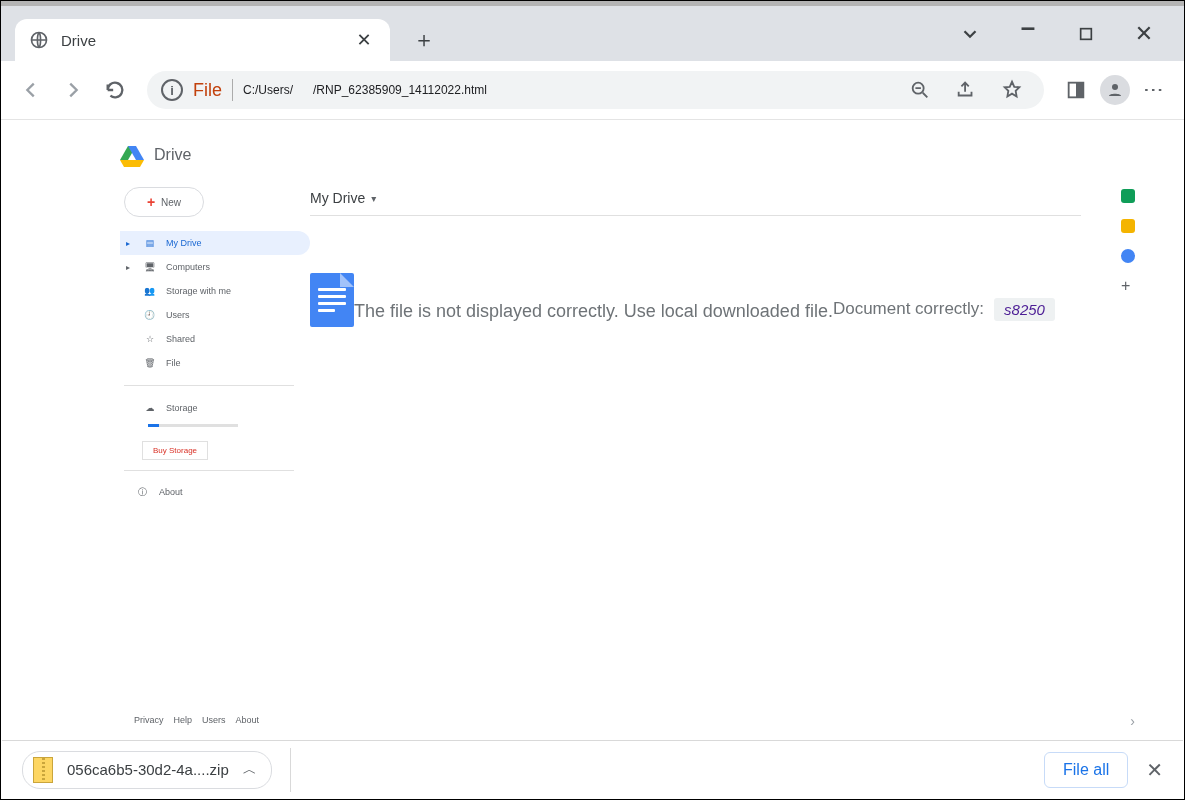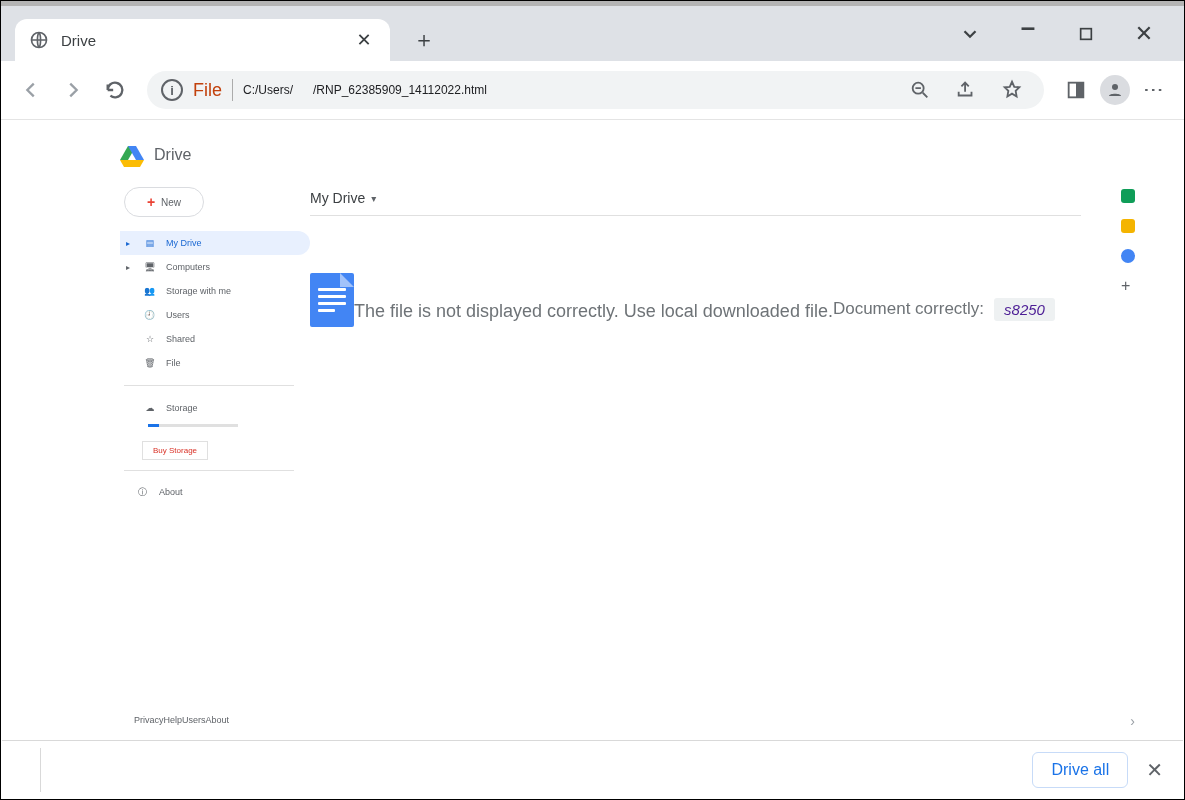--- a/index.html
+++ b/index.html
@@ -53,21 +53,21 @@
   .nav-item{display:flex;align-items:center;gap:10px;height:24px;padding:0 10px 0 6px;font-size:9px;color:#5f6368;cursor:pointer;border-radius:0 12px 12px 0;}
   .nav-item .tri{font-size:8px;color:#5f6368;width:8px;}
   .nav-item .ico{width:12px;display:flex;justify-content:center;}
   .nav-item.active{background:#e8f0fe;color:#1967d2;}
   .nav-item.active .ico, .nav-item.active .tri{color:#1967d2;}
   .side-hr{height:1px;background:#e0e0e0;margin:10px 0 10px 4px;width:170px;}
   .storage-bar{width:90px;height:3px;background:#e0e0e0;margin:4px 0 0 28px;position:relative;}
   .storage-bar .fill{position:absolute;left:0;top:0;height:100%;width:12%;background:#1a73e8;}
   .buy-storage{margin:14px 0 0 22px;padding:4px 10px;border:1px solid #e0e0e0;font-size:8px;color:#d93025;background:#fff;cursor:pointer;}
   .about-item{display:flex;align-items:center;gap:12px;font-size:9px;color:#5f6368;padding-left:18px;height:22px;}
-  .footer-links{position:absolute;bottom:4px;left:14px;font-size:9px;color:#5f6368;display:flex;}
+  .footer-links{position:absolute;bottom:4px;left:14px;font-size:9px;color:#5f6368;display:flex;gap:10px;}
   .footer-links span{cursor:pointer;}
   
   .main{flex:1;position:relative;}
   .crumb{display:flex;align-items:center;gap:6px;font-size:14px;color:#3c4043;height:30px;cursor:pointer;}
   .crumb .caret{font-size:10px;color:#5f6368;}
   .main-hr{height:1px;background:#e0e0e0;margin-top:2px;}
   .doc-area{position:absolute;left:0;right:0;top:90px;display:flex;flex-direction:row;align-items:center;}
   .doc-icon{width:44px;height:54px;background:#4285f4;border-radius:2px;position:relative;display:flex;flex-direction:column;justify-content:center;gap:4px;padding:0 8px;}
   .doc-icon::before{content:"";position:absolute;top:0;right:0;width:14px;height:14px;background:#a1c2fa;clip-path:polygon(0 0,100% 100%,0 100%);}
   .doc-icon .ln{height:3px;background:#fff;border-radius:1px;}
@@ -288,17 +288,22 @@
     <div class="footer-links">
       <span>Privacy</span>
       <span>Help</span>
       <span>Users</span>
       <span>About</span>
     </div>
   </div>
 </div>
 
 <div class="dlbar">
+  <div class="dl-item">
+    <span class="zip-ico"></span>
+    <span class="dl-name">056ca6b5-30d2-4a....zip</span>
+    <span class="dl-caret">︿</span>
+  </div>
   <div class="dl-sep"></div>
   <div class="dl-spacer"></div>
-  <button class="showall">Drive all</button>
+  <button class="showall">File all</button>
   <span class="dl-close">✕</span>
 </div>
 
 </body></html>

